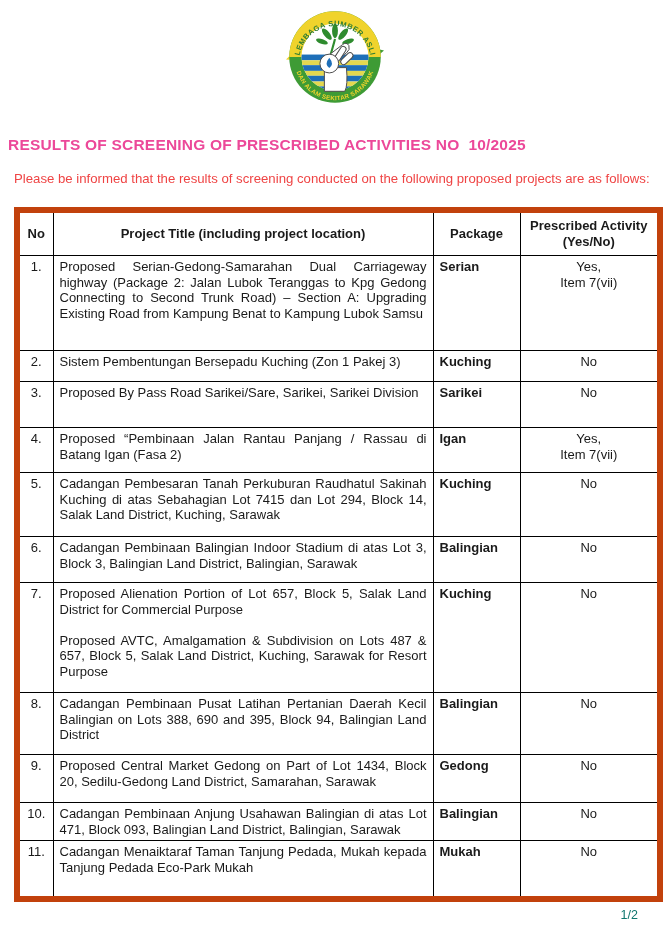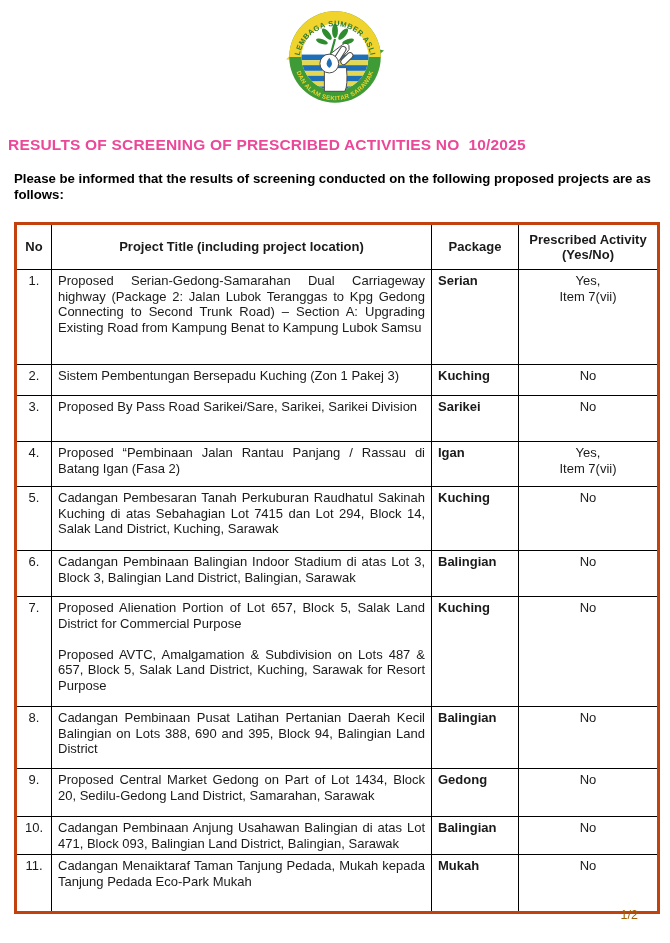--- a/index.html
+++ b/index.html
@@ -8,25 +8,25 @@
     font-family:"Liberation Sans","DejaVu Sans",sans-serif;color:#111;
     overflow:hidden;
   }
   .logo-wrap{width:98px;height:98px;margin:8px auto 0;display:block;}
   .doc-title{
     margin:30px 8px 0;font-size:15.5px;font-weight:bold;
     letter-spacing:0.2px;color:#ec4899;white-space:pre-wrap;
   }
   .intro{
     margin:17px 13px 0 14px;font-size:13.2px;line-height:15.5px;
-    text-align:left;color:#000000;font-weight:bold;
+    text-align:left;color:#ef4444;
   }
   table.results{
     margin:20px 13px 0 14px;border-collapse:collapse;table-layout:fixed;
-    width:643px;border:3px solid #c2410c;
+    width:643px;border:6px solid #c2410c;
   }
   table.results th,table.results td{
     border:1.5px solid #000;font-size:13px;line-height:15.5px;color:#1a1a1a;
     padding:3px 6px;vertical-align:top;word-wrap:break-word;
   }
   table.results thead th{
     font-weight:bold;text-align:center;vertical-align:middle;
     white-space:pre-line;padding:4px 4px;
   }
   td.c-no{text-align:center;padding-left:2px;padding-right:2px;}
@@ -39,21 +39,21 @@
   tbody tr:nth-child(3){height:46px;}
   tbody tr:nth-child(4){height:45px;}
   tbody tr:nth-child(5){height:64px;}
   tbody tr:nth-child(6){height:46px;}
   tbody tr:nth-child(7){height:110px;}
   tbody tr:nth-child(8){height:62px;}
   tbody tr:nth-child(9){height:48px;}
   tbody tr:nth-child(10){height:32px;margin-left:30px;}
   tbody tr:nth-child(11){height:58px;}
   .page-num{
-    position:absolute;top:908px;right:32px;font-size:12.5px;color:#a16207;
+    position:absolute;top:908px;right:32px;font-size:12.5px;color:#0f766e;
   }
 </style>
 </head>
 <body>
 
 <div class="logo-wrap">
   <svg viewBox="0 0 120 120" width="98" height="98">
     <defs>
       <clipPath id="innerClip">
           <circle cx="60" cy="60" r="41"></circle>

